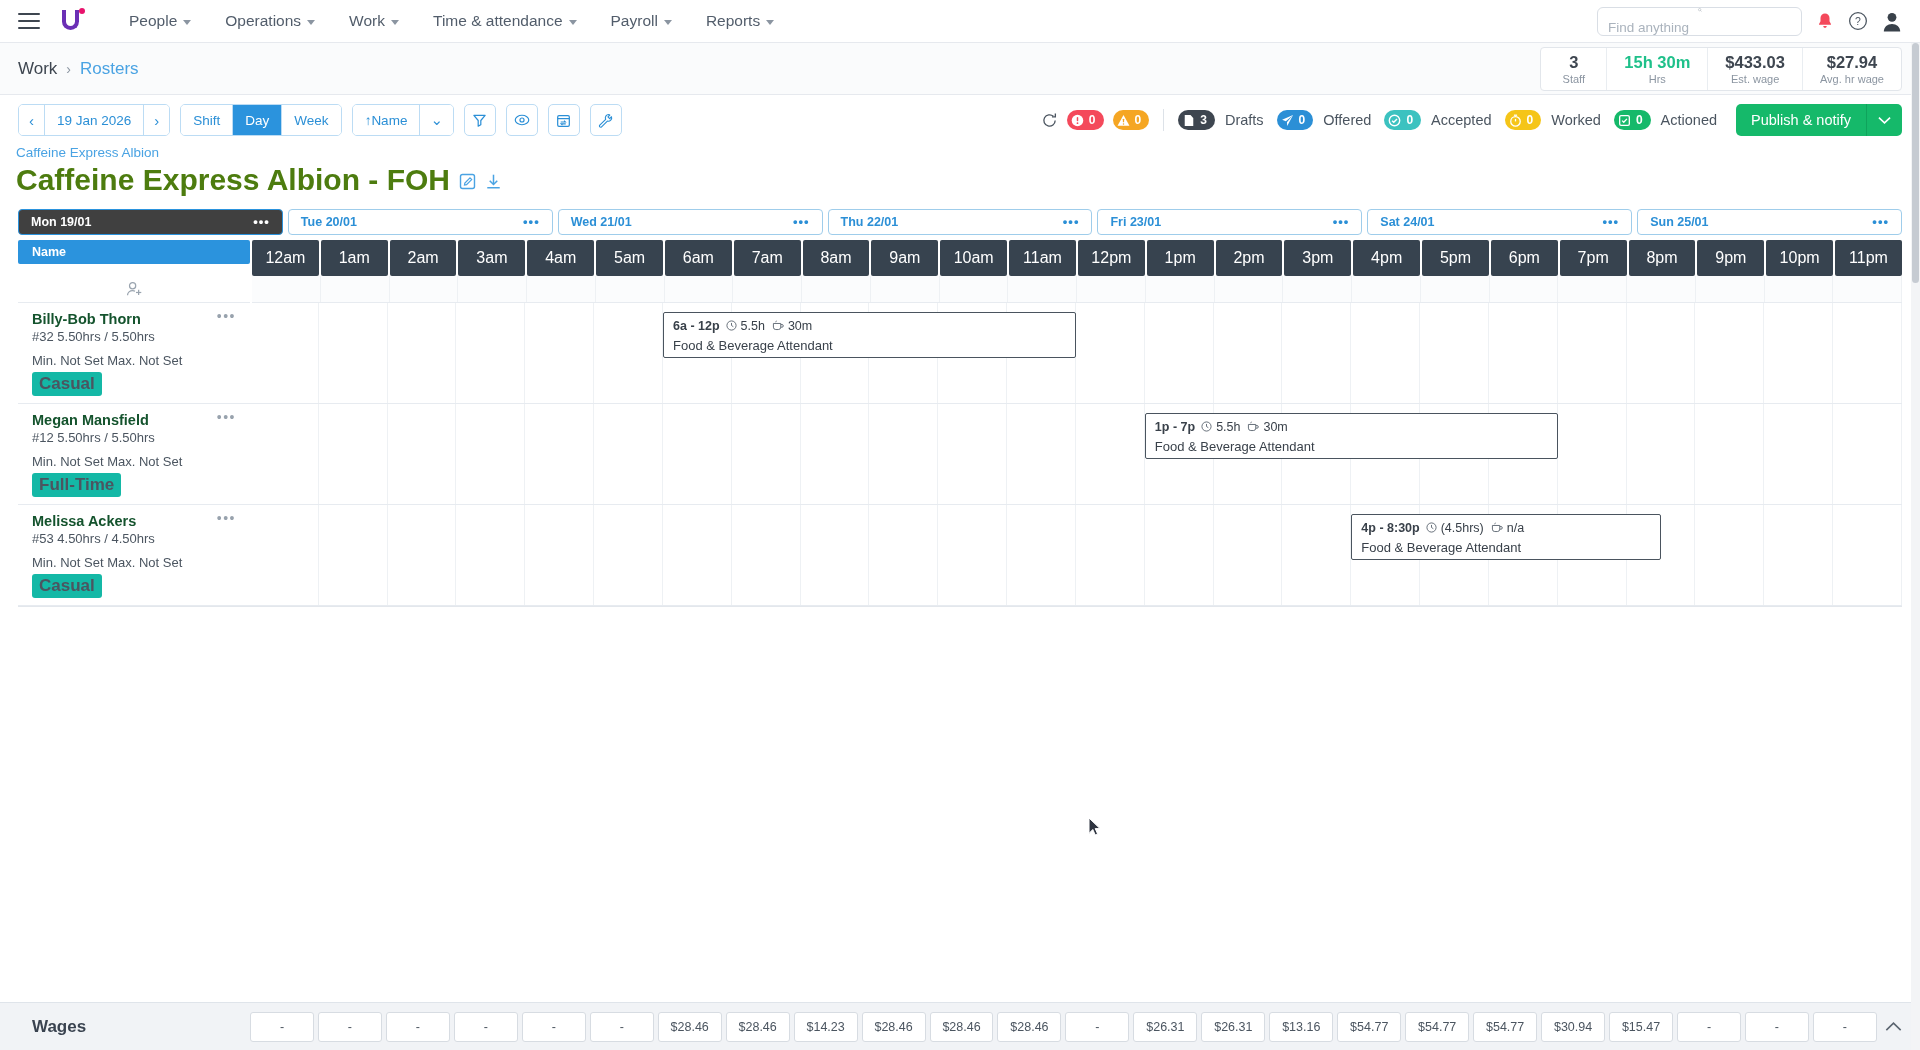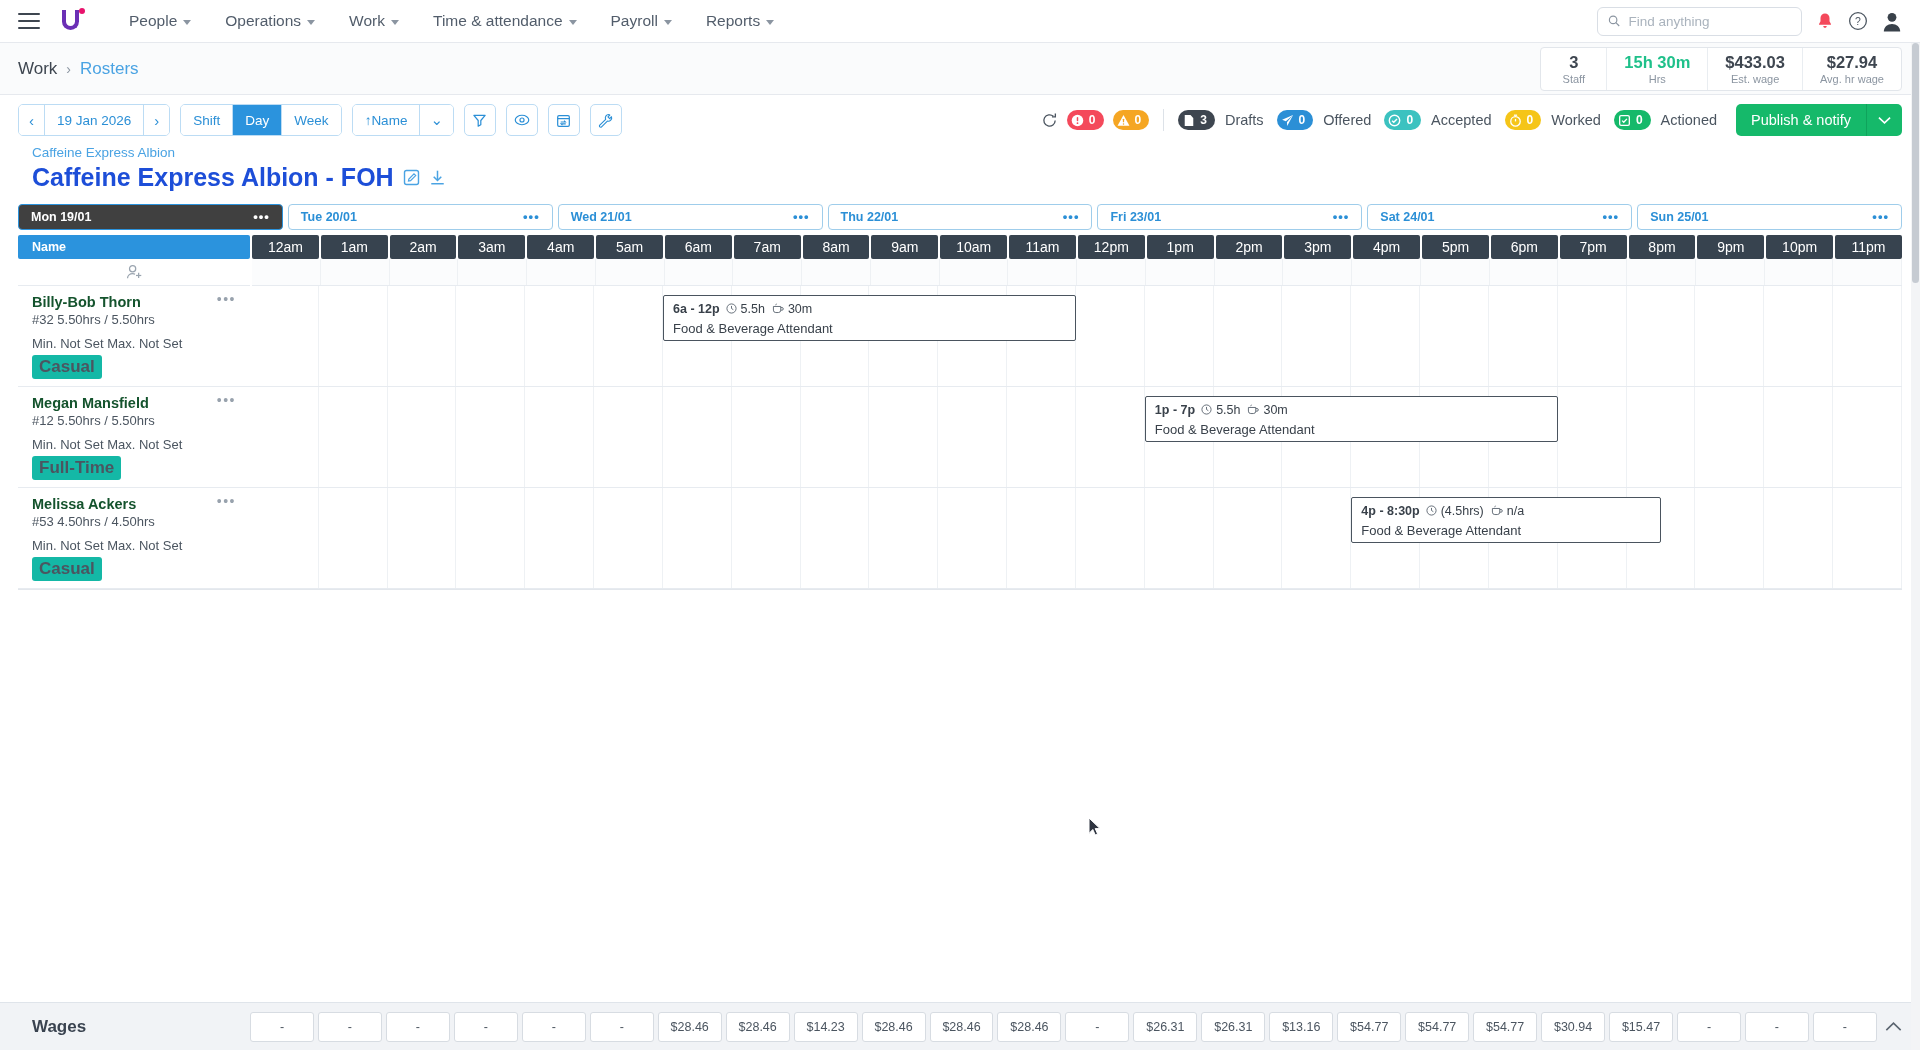--- a/index.html
+++ b/index.html
@@ -35,21 +35,21 @@
     font-size: 15.5px; color: #525d6b; padding: 0 17px; height: 43px;
     cursor: pointer; white-space: nowrap;
   }
   .caret-d {
     width: 0; height: 0; border-left: 4.5px solid transparent; border-right: 4.5px solid transparent;
     border-top: 5px solid #8b95a1; margin-top: 2px;
   }
   .nav-right { margin-left: auto; display: flex; align-items: center; gap: 14px; }
   .searchbox {
     width: 205px; height: 29px; border: 1px solid #d9dee5; border-radius: 6px;
-    display: flex; align-items: center; padding: 0 10px; gap: 8px; background: #fff;
+    display: flex; align-items: center; padding: 0 10px; gap: 8px; background: #fff; flex-direction: column;
   }
   .searchbox input {
     border: none; outline: none; font-size: 13.5px; color: #3e4650; width: 100%;
     font-family: "Liberation Sans", sans-serif; background: transparent;
   }
   .searchbox input::placeholder { color: #aab3bd; }
   .icon-btn { cursor: pointer; display: flex; align-items: center; justify-content: center; }
 
   
   .pagehead {
@@ -93,43 +93,43 @@
   .pill .glyph { width:13px; height:13px; display:flex; align-items:center; justify-content:center; }
   .pill-label { font-size: 14.5px; color: #4b5560; margin-left: 1px; margin-right: 4px; }
   .vdiv { width: 1px; height: 22px; background: #dde2e8; margin: 0 5px; }
   .publish {
     display: flex; height: 32px; border-radius: 5px; overflow: hidden; margin-left: 6px; cursor: pointer;
   }
   .publish .main { background: #15b96a; color: #fff; font-size: 14.5px; display: flex; align-items: center; padding: 0 15px; }
   .publish .side { background: #15b96a; color: #fff; display: flex; align-items: center; padding: 0 11px; border-left: 1px solid #0fa35c; }
 
   
-  .loctitle { padding: 0 32px; }
+  .loctitle { padding: 0 16px; }
   .loc-sub { font-size: 13.5px; color: #4aa3e3; cursor: pointer; }
-  .loc-main { font-size: 25px; font-weight: bold; color: #1d4ed8; display: flex; align-items: center; gap: 9px; margin-top: 3px; }
+  .loc-main { font-size: 30px; font-weight: bold; color: #4d7c0f; display: flex; align-items: center; gap: 9px; margin-top: 3px; }
 
   
   .grid-wrap { padding: 0 18px; margin-top: 12px; }
   .daytabs { display: flex; gap: 5px; }
   .daytab {
     flex: 1; height: 26px; border: 1px solid #9fcdeb; border-radius: 4px; background: #fff;
     display: flex; align-items: center; padding: 0 12px; font-size: 12.5px; font-weight: bold; color: #2b8fd6; cursor: pointer;
   }
   .daytab.active { background: #404040; border-color: #2b93dd; color: #fff; }
   .daytab .dots { margin-left: auto; letter-spacing: 1px; font-size: 13px; line-height: 0.6; }
 
   .hdr-row { display: flex; margin-top: 5px; gap: 2px; }
   .namecell {
     width: 232px; flex: 0 0 232px; height: 24px; background: #2b93dd; color: #fff;
     font-size: 12.5px; font-weight: bold; display: flex; align-items: center; padding-left: 14px;
     border-radius: 2px;
   }
   .hours { display: flex; flex: 1; gap: 2px; }
   .hourcell {
-    flex: 1; height: 24px; background: #37434f; color: #fff; font-size: 14px;
+    flex: 1; height: 36px; background: #37434f; color: #fff; font-size: 16px;
     display: flex; align-items: center; justify-content: center; border-radius: 2px;
   }
 
   .body-area { position: relative; border-bottom: 1px solid #e3e7ec; }
   .addrow { display: flex; gap: 2px; }
   .addrow .left {
     width: 232px; flex: 0 0 232px; height: 27px; border-bottom: 1px solid #e7ebf0;
     display: flex; align-items: center; justify-content: center; background: #fff;
   }
   .addrow .right { flex: 1; display: flex; gap: 0; border-bottom: 1px solid #e7ebf0; background:#fbfcfd; }

